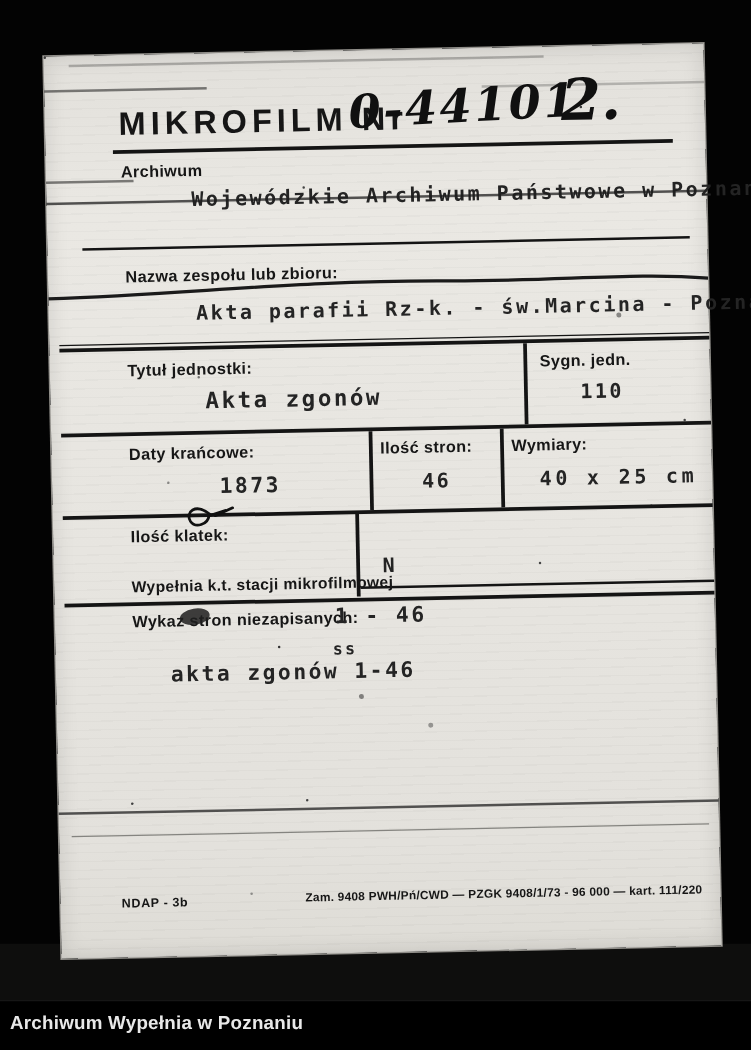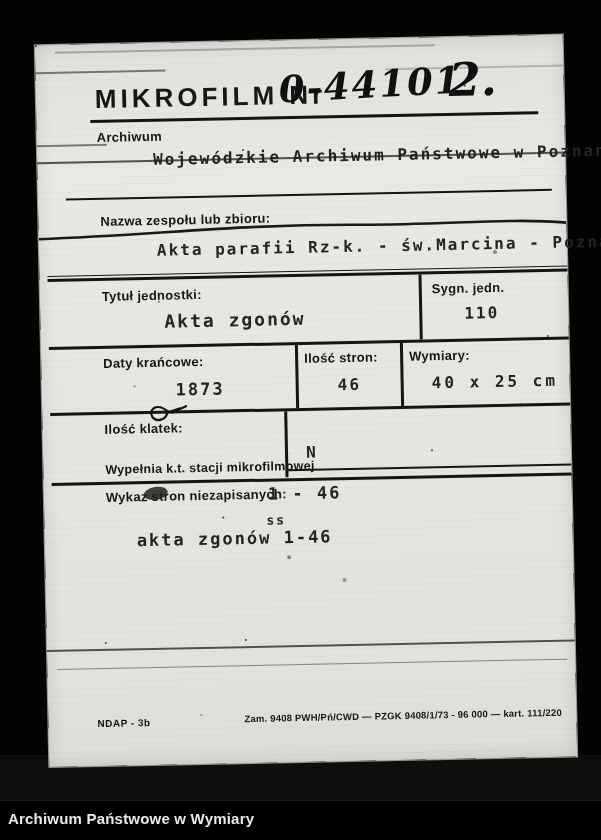--- a/index.html
+++ b/index.html
@@ -131,15 +131,15 @@
     <div class="abs typed" style="left:92px;top:487px;font-size:17px;">akta zgonów 1-46</div>
 
     <div class="abs" style="left:0;top:605px;width:528px;height:1.5px;background:#2c2c2c;opacity:.8;"></div>
     <div class="abs" style="left:10px;top:624px;width:510px;height:1px;background:#5c5c58;opacity:.7;"></div>
 
     <div class="abs lbl" style="left:49px;top:674px;font-size:10px;letter-spacing:.5px;">NDAP - 3b</div>
     <div class="abs lbl" style="left:196px;top:672px;font-size:9.5px;letter-spacing:.2px;width:320px;">Zam. 9408 PWH/Pń/CWD — PZGK 9408/1/73 - 96 000 — kart. 111/220</div>
   </div>
 
   <div class="bottom-bar">
-    <div class="txt">Archiwum Państwowe w Wymiary</div>
+    <div class="txt">Archiwum Wypełnia w Poznaniu</div>
   </div>
 </div>
 
 </body></html>

